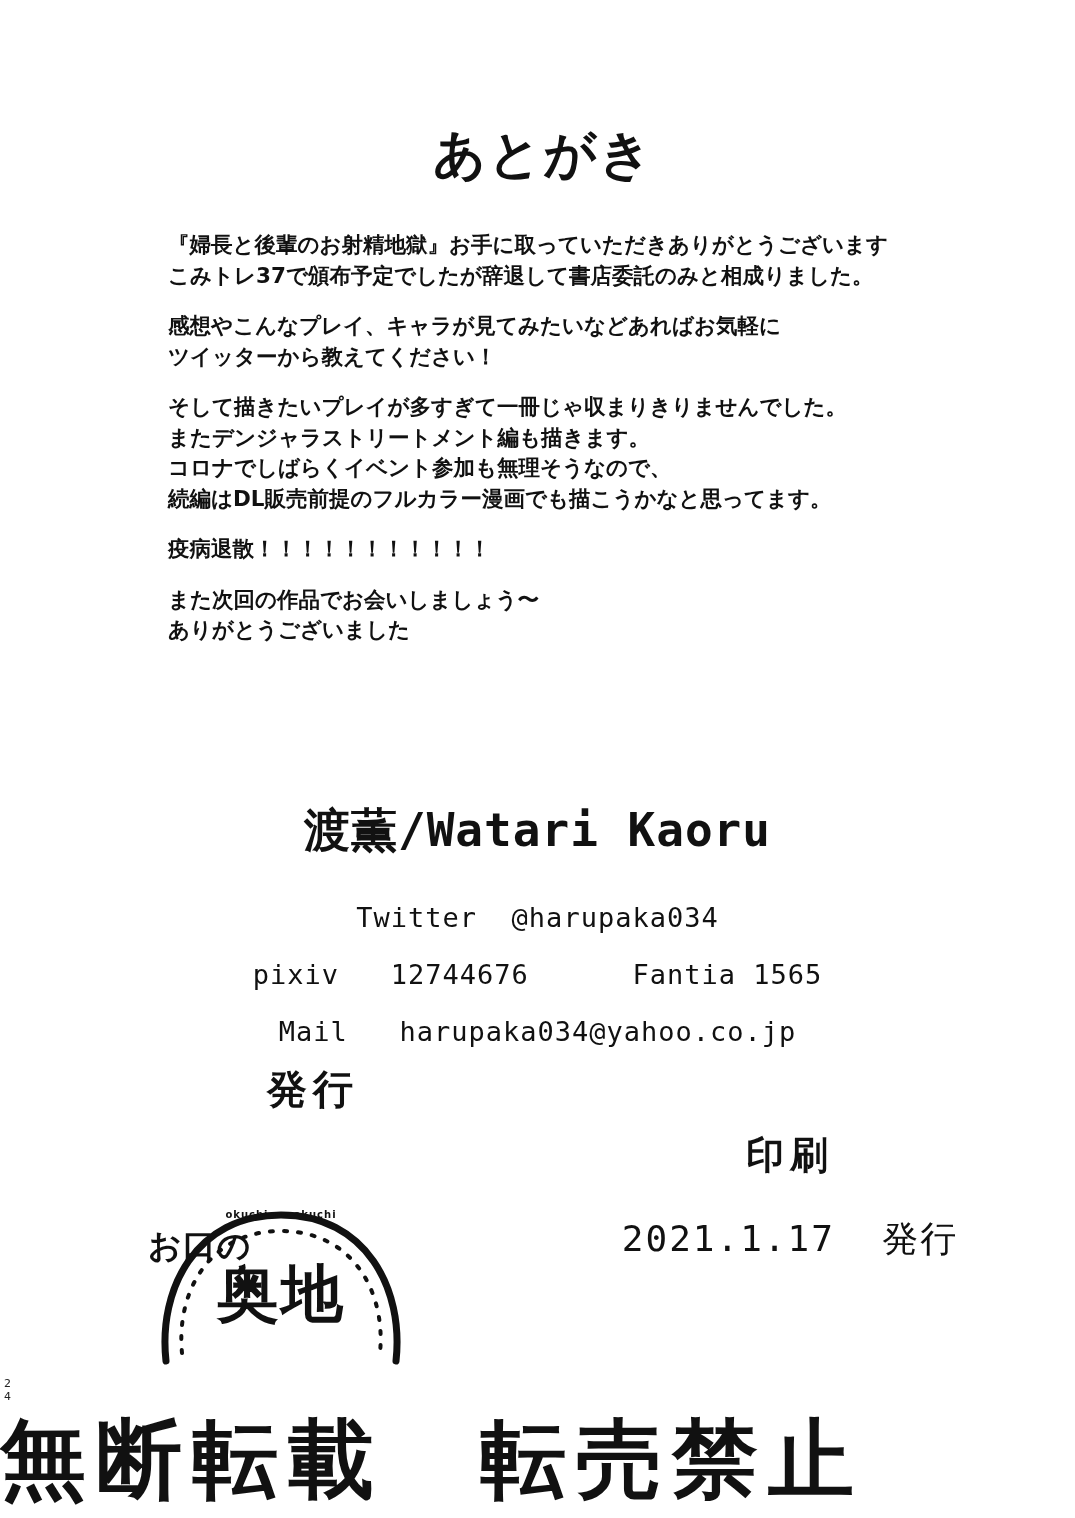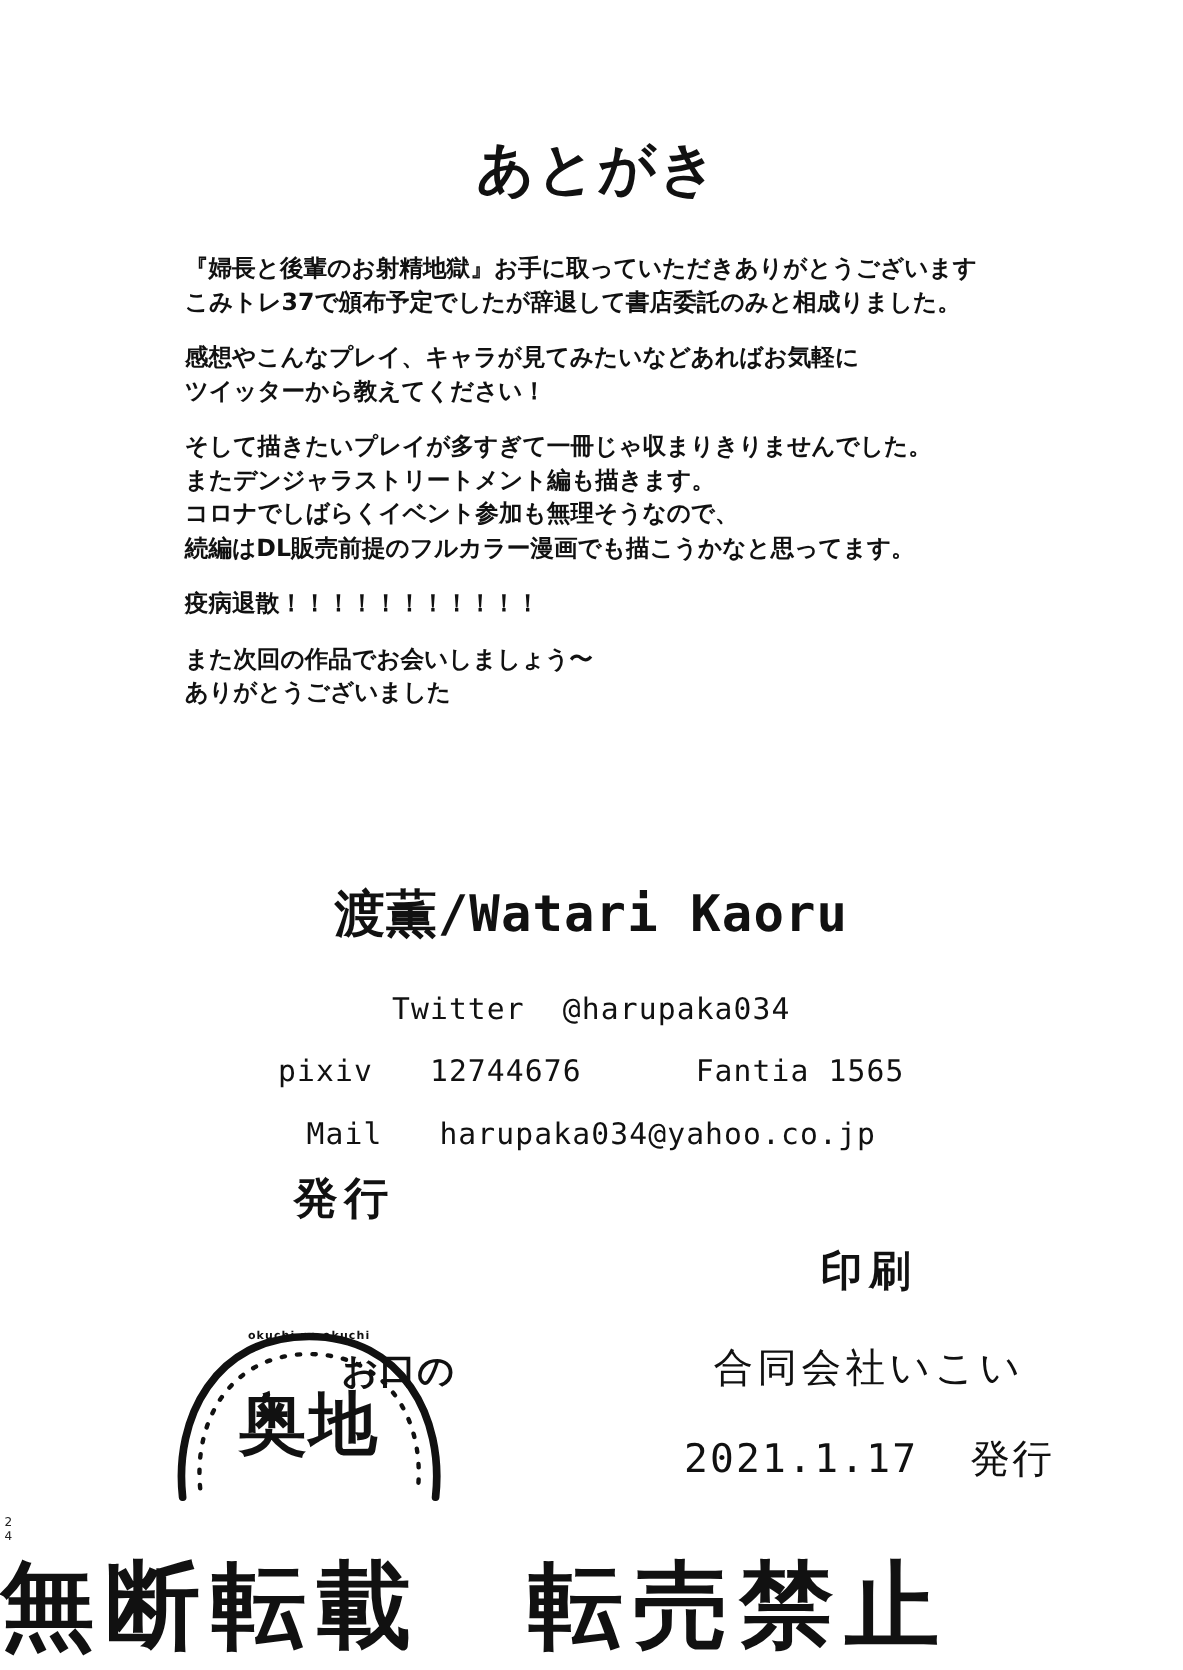--- a/index.html
+++ b/index.html
@@ -128,21 +128,21 @@
     font-size: 10px;
     font-weight: bold;
     letter-spacing: 1px;
     font-family: "DejaVu Sans", "Liberation Sans", sans-serif;
   }
   .logo-line1 {
     position: absolute;
     top: 31px;
     left: 0;
     width: 266px;
-    text-align: right;
+    text-align: left;
     font-size: 33px;
     font-weight: bold;
     letter-spacing: 1px;
   }
   .logo-line2 {
     position: absolute;
     top: 70px;
     left: 0;
     width: 266px;
     text-align: center;
@@ -215,21 +215,20 @@
       <path d="M34 160 C28 98 62 38 133 38 C204 38 238 98 232 160" fill="none" stroke="#111" stroke-width="4" stroke-dasharray="3 11" stroke-linecap="round"></path>
       <path d="M26 164 C22 110 52 48 133 48" fill="none" stroke="#111" stroke-width="3" opacity="0"></path>
     </svg>
     <div class="logo-romaji">okuchi no okuchi</div>
     <div class="logo-line1">お口の</div>
     <div class="logo-line2">奥地</div>
   </div>
 
   <div class="print-col">
     <div class="print-heading">印刷</div>
-    <div class="print-company">合同会社いこい</div>
     <div class="print-date">2021.1.17  発行</div>
   </div>
 
   <div class="warning">無断転載　転売禁止</div>
 
   <div class="page-number">2<br>4</div>
 
 </div>
 
 </body></html>

